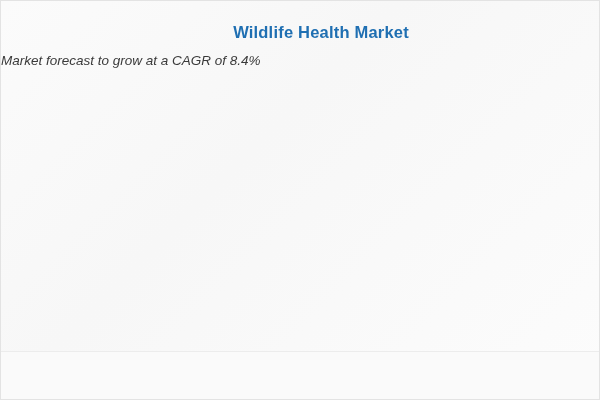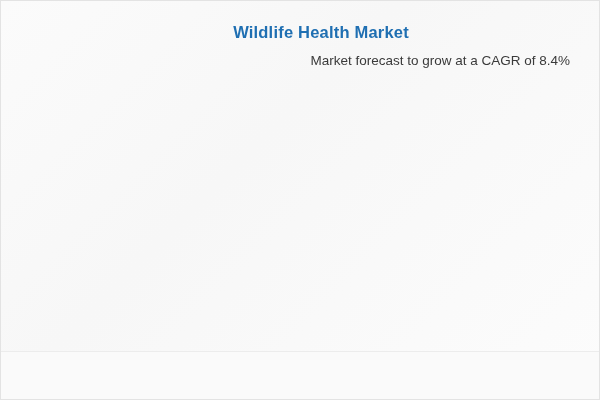--- a/index.html
+++ b/index.html
@@ -21,23 +21,24 @@
   #chart-title{
     position:absolute;left:0;top:22px;width:600px;
     text-align:center;
     font-size:16.5px;font-weight:bold;
     color:#1f6fb2;
     letter-spacing:.2px;
     padding-left:20px;
   }
   #chart-subtitle{
     position:absolute;left:0;top:52px;width:569px;
-    text-align:right;
+    text-align:left;
     font-size:13.5px;
     color:#3a3a3a;
+    font-style:italic;
   }
 
   
   #plot{position:absolute;left:0;top:0;width:600px;height:350px;}
 
   .bar-group{position:absolute;bottom:0;}
   .cyl{position:absolute;left:0;}
 
   
   .cyl-body{

